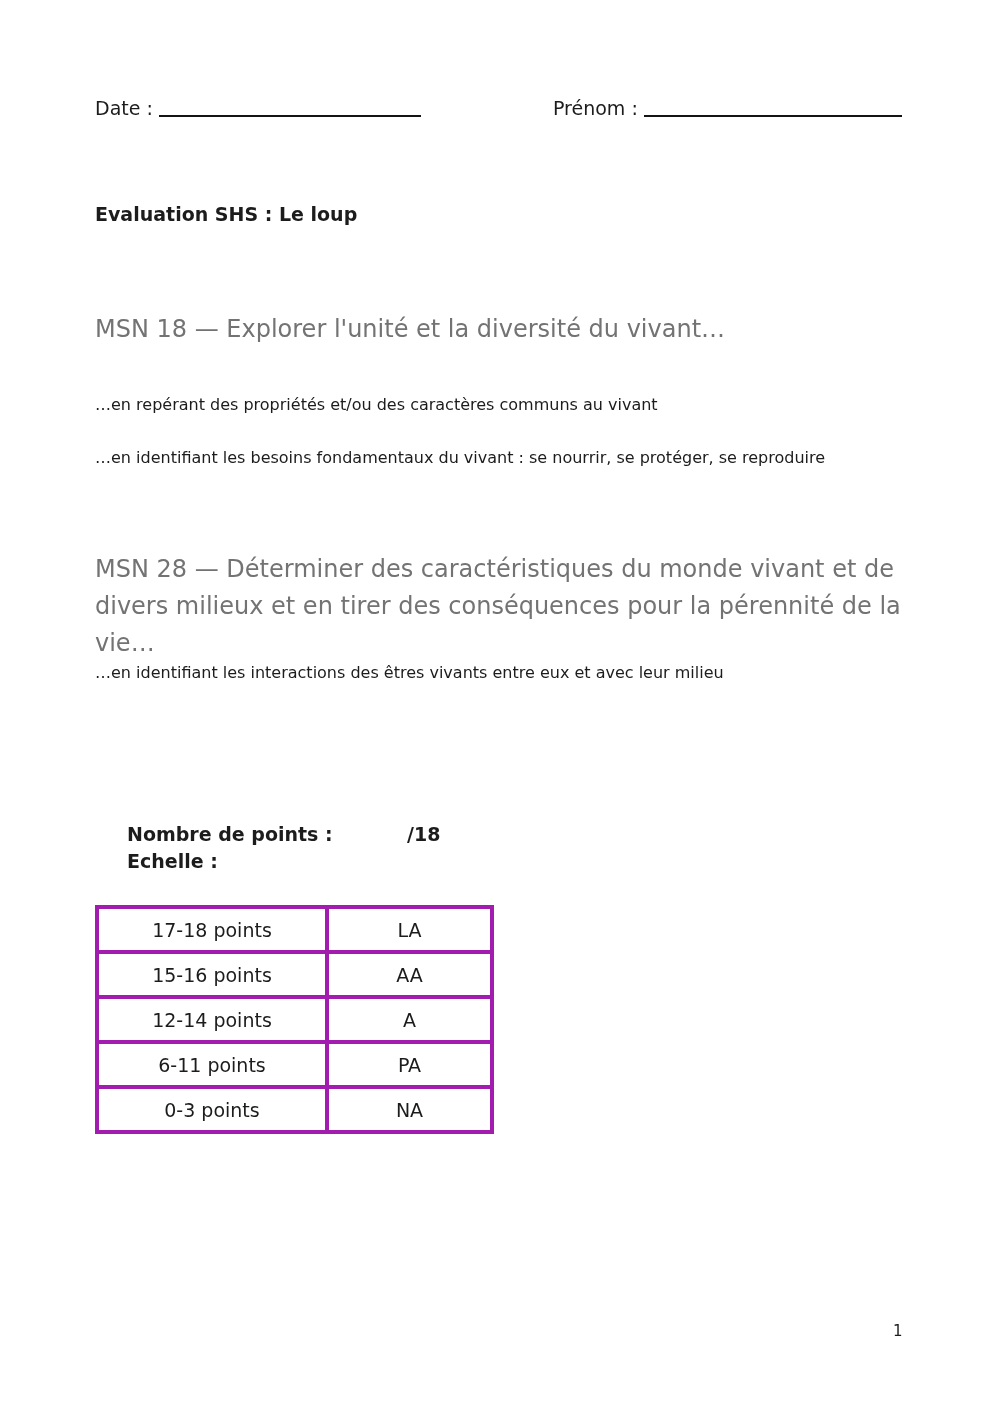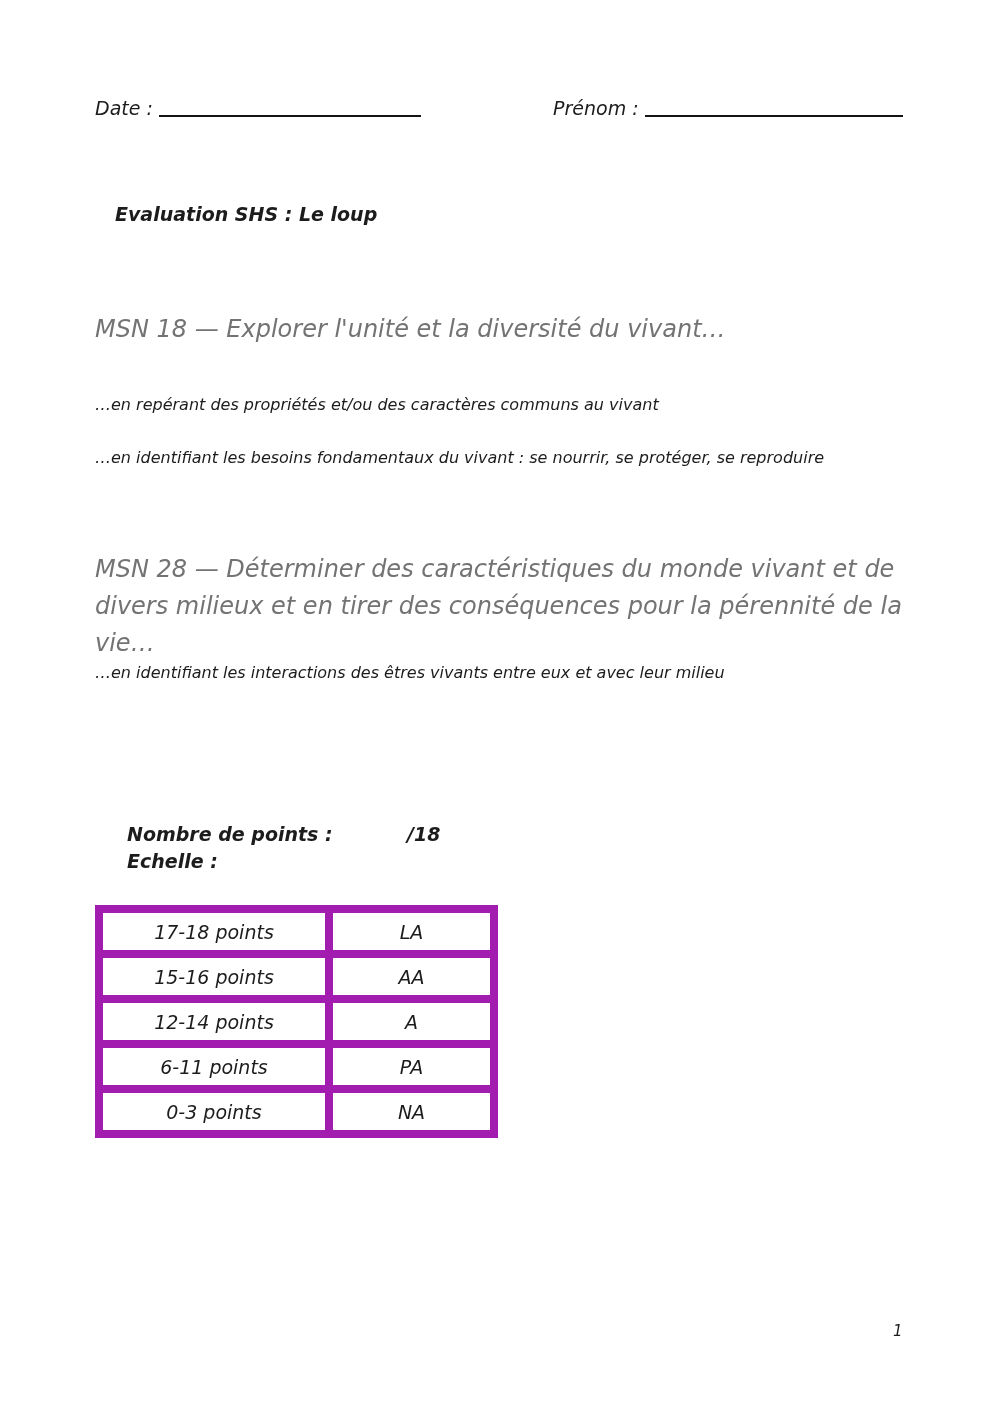--- a/index.html
+++ b/index.html
@@ -1,15 +1,15 @@
 <!DOCTYPE html>
 <html><head>
 <meta charset="utf-8">
 <style>
-  * { margin: 0; padding: 0; box-sizing: border-box; font-style: italic; }
+  * { margin: 0; padding: 0; box-sizing: border-box; }
   html, body { background: #ffffff; }
   body {
     width: 1000px; height: 1414px;
     font-family: "DejaVu Sans", "Liberation Sans", sans-serif;
     color: #1c1c1c;
     position: relative;
     overflow: hidden;
   }
   .page {
     position: absolute; inset: 0;
@@ -41,21 +41,21 @@
     line-height: 1.55;
   }
 
   .points-label, .echelle-label, .points-value { font-weight: bold; font-size: 19px; margin-left: 32px; }
 
   table.scale {
     border-collapse: collapse;
     table-layout: fixed;
   }
   table.scale td {
-    border: 8px solid #a21caf;
+    border: 4px solid #a21caf;
     height: 45px;
     text-align: center;
     vertical-align: middle;
     font-size: 19px;
     padding: 0;
   }
   td.col-range { width: 230px; }
   td.col-grade { width: 165px; }
 
   .page-number { font-size: 15px; color: #1c1c1c; }
@@ -68,21 +68,21 @@
   <div class="abs txt" style="left:95px; top:94px;">
     <span>Date :</span>
     <span class="blank-line date-line"></span>
   </div>
 
   <div class="abs txt" style="left:553px; top:94px;">
     <span>Prénom :</span>
     <span class="blank-line prenom-line"></span>
   </div>
 
-  <div class="abs doc-title" style="left:95px; top:203px;margin-left:20px;">Evaluation SHS : Le loup</div>
+  <div class="abs doc-title" style="left:95px; top:203px;">Evaluation SHS : Le loup</div>
 
   <div class="abs red-heading" style="left:95px; top:311px; width:812px;">MSN 18 — Explorer l'unité et la diversité du vivant…</div>
 
   <div class="abs body-para" style="left:95px; top:393px; width:812px;">…en repérant des propriétés et/ou des caractères communs au vivant</div>
 
   <div class="abs body-para" style="left:95px; top:446px; width:790px;">…en identifiant les besoins fondamentaux du vivant : se nourrir, se protéger, se reproduire</div>
 
   <div class="abs red-heading" style="left:95px; top:551px; width:812px;">MSN 28 — Déterminer des caractéristiques du monde vivant et de divers milieux et en tirer des conséquences pour la pérennité de la vie…</div>
 
   <div class="abs body-para" style="left:95px; top:661px; width:812px;">…en identifiant les interactions des êtres vivants entre eux et avec leur milieu</div>

